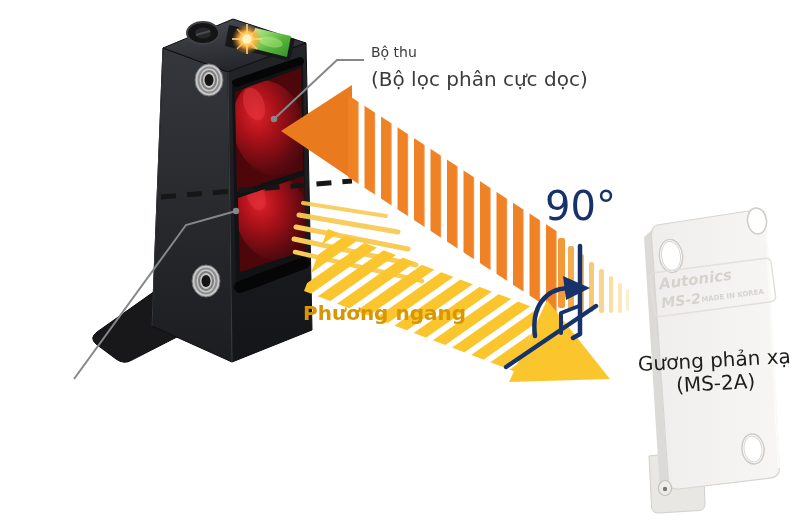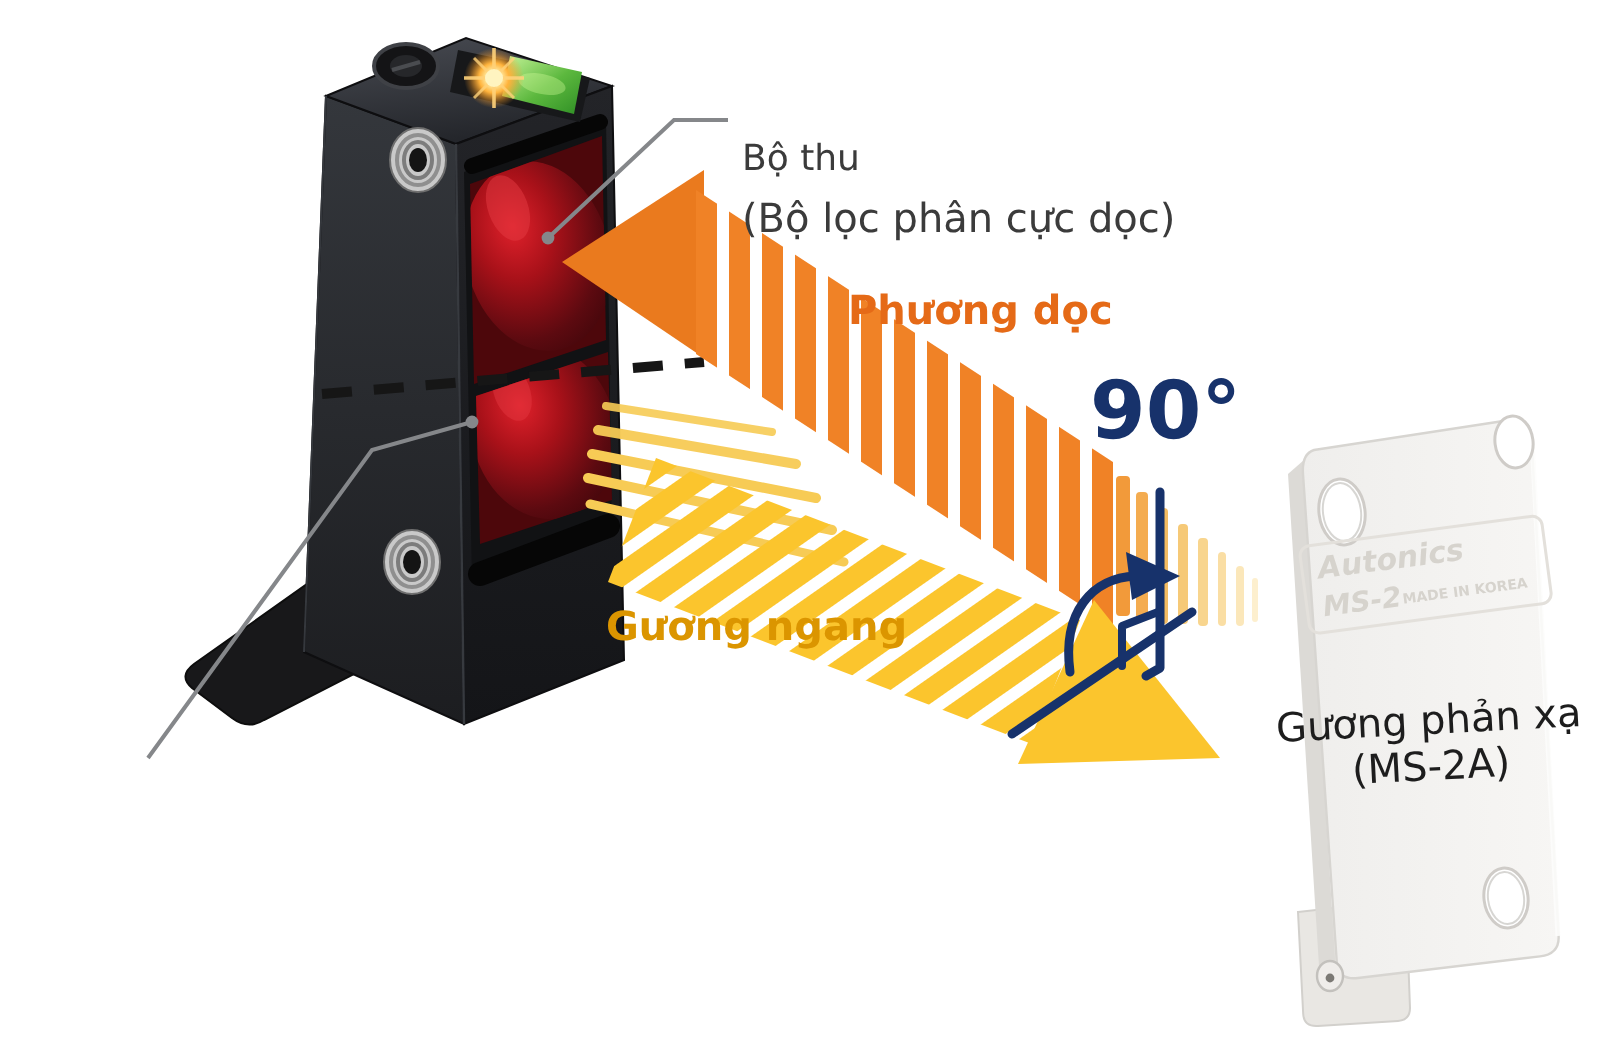--- a/index.html
+++ b/index.html
@@ -2,28 +2,28 @@
 <html lang="vi" style="--beam-orange: #F08226; --beam-orange-deep: #EA7A1E; --beam-yellow: #FBC52D; --beam-yellow-soft: #F7CB55; --label-orange: #E56A17; --label-amber: #DB9500; --angle-navy: #17326B; --pointer-gray: #85878A; --text-dark: #3B3B3B;"><head>
 <meta charset="utf-8">
 <style>
   html,body{margin:0;padding:0;background:#ffffff;}
   .scene{
     position:relative;width:800px;height:522px;background:#fff;overflow:hidden;
     font-family:"DejaVu Sans","Liberation Sans",sans-serif;
   }
   .scene svg{position:absolute;left:0;top:0;}
   .callout{position:absolute;color:var(--text-dark,#3b3b3b);}
-  .callout-title{font-size:18px;line-height:1.2;margin-top:25px;}
+  .callout-title{font-size:14px;line-height:1.2;}
   .callout-sub{font-size:20px;line-height:1.2;margin-top:6px;}
   .receiver-callout{left:371px;top:44px;}
   .emitter-callout{left:17px;top:379px;}
   .beam-label{position:absolute;font-weight:bold;font-size:20px;white-space:nowrap;}
   .beam-label.vertical{left:424px;top:143px;color:var(--label-orange,#e56a17);}
   .beam-label.horizontal{left:303px;top:301px;color:var(--label-amber,#db9500);}
-  .angle-label{position:absolute;left:545px;top:183px;font-size:40px;font-weight:bold;
+  .angle-label{position:absolute;left:545px;top:183px;font-size:40px;font-weight:normal;
     color:var(--angle-navy,#17326b);}
   .reflector-label{position:absolute;left:633px;top:349px;width:164px;text-align:center;
     font-size:20px;line-height:1.17;color:#1d1d1d;transform:rotate(-3deg);}
 </style>
 </head>
 <body>
 
 <div class="scene">
 
 <svg width="800" height="522" viewBox="0 0 800 522">
@@ -204,22 +204,21 @@
     <circle cx="236" cy="211" r="3.2" style="fill:var(--pointer-gray,#85878A)" stroke="none"></circle>
   </g>
 </svg>
 
 <div class="callout receiver-callout">
   <div class="callout-title">Bộ thu</div>
   <div class="callout-sub">(Bộ lọc phân cực dọc)</div>
 </div>
 
 
-<div class="beam-label vertical">Phương dọc</div>
-<div class="beam-label horizontal">Gương ngang</div>
+<div class="beam-label horizontal">Phương ngang</div>
 <div class="angle-label">90°</div>
 
 <div class="reflector-label">
   <div>Gương phản xạ</div>
   <div>(MS-2A)</div>
 </div>
 
 </div>
 
 </body></html>

